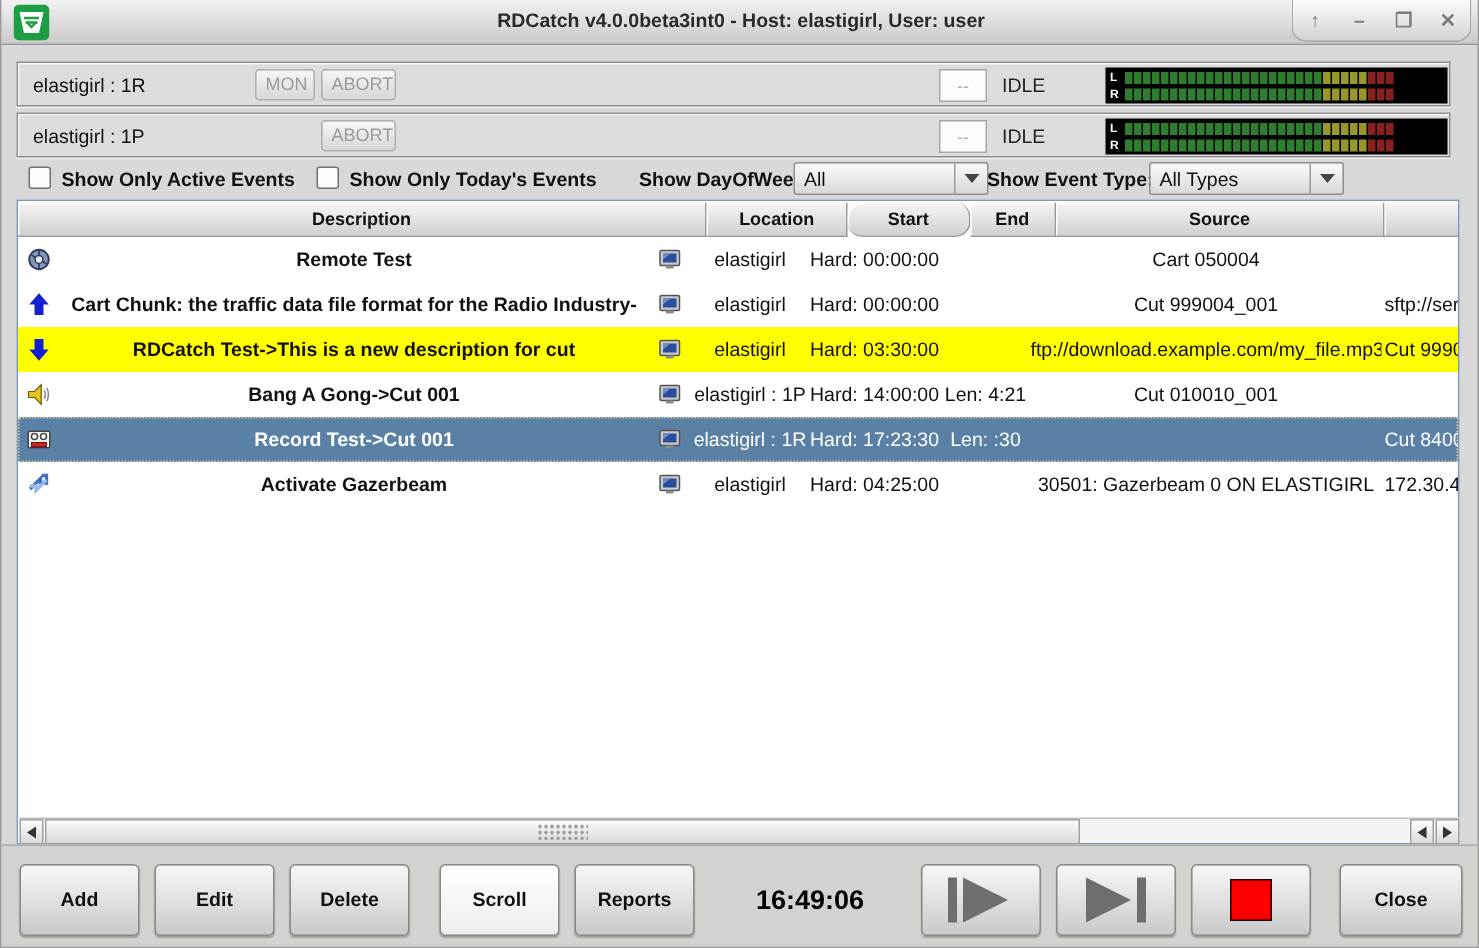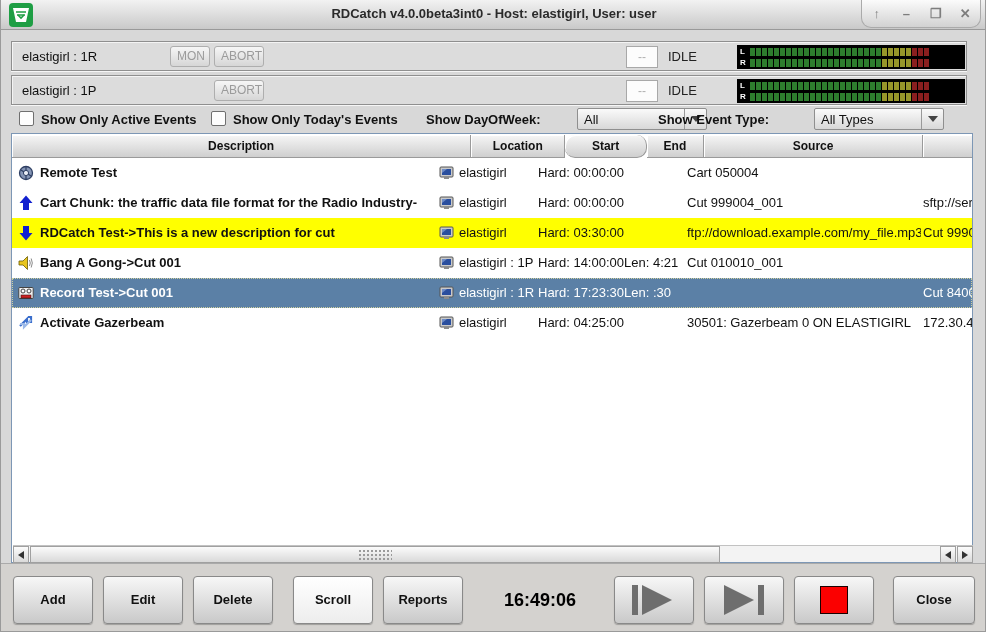--- a/index.html
+++ b/index.html
@@ -40,21 +40,21 @@
   .meter-seg { width:5px; height:8px; }
 
   
   .filters { position:absolute; left:0; top:108px; width:986px; height:26px; }
   .checkbox { position:absolute; top:3px; width:15px; height:15px; background:#fdfdfd;
               border:1px solid #6f6f6f; border-radius:2px; }
   .cb-active { left:18px; } .cb-today { left:210px; }
   .filter-label { position:absolute; top:4px; font-size:13px; font-weight:bold; color:#111; }
   .lbl-active { left:40px; } .lbl-today { left:232px; } .lbl-dow { left:425px; } .lbl-type { left:657px; }
   .combo { position:absolute; top:0px; height:22px; background:linear-gradient(#fafafa,#d8d8d8);
-           border:1px solid #8f8f8f; border-radius:2px; font-size:13px; color:#111;margin-left:48px; }
+           border:1px solid #8f8f8f; border-radius:2px; font-size:13px; color:#111; }
   .combo-dow { left:528px; width:130px; } .combo-type { left:765px; width:130px; }
   .combo-text { position:absolute; left:6px; top:3px; }
   .combo-arrow { position:absolute; right:0; top:0; width:22px; height:100%;
                  border-left:1px solid #9a9a9a; display:flex; align-items:center; justify-content:center; }
   .combo-arrow:before { content:""; width:0; height:0; border-left:5px solid transparent;
                         border-right:5px solid transparent; border-top:6px solid #444; }
 
   
   .table { position:absolute; left:10px; top:133px; width:962px; height:430px; background:#ffffff;
            border:1px solid #7d97b5; }
@@ -64,21 +64,21 @@
         font-size:12px; font-weight:bold; color:#111; text-align:center; line-height:22px; overflow:hidden; }
   .th-desc{width:497px;} .th-loc{width:102px;} .th-start{width:88px;border-radius:10px;} .th-end{width:62px;text-align:center;}
   .th-src{width:237px;} .th-dest{width:53px; border-right:none;}
   .tbody { position:absolute; left:0; top:24px; width:960px; }
   .row { position:relative; height:30px; width:960px; background:#ffffff; overflow:hidden; }
   .row.yellow { background:#ffff00; }
   .row.selected { background:#5b80a6; color:#ffffff; outline:1px dotted #cfcf9e; outline-offset:-1px; }
   .row.selected .cell { color:#ffffff; }
   .ev-icon { position:absolute; left:6px; top:7px; width:16px; height:16px; }
   .cell { position:absolute; top:0; height:30px; line-height:30px; font-size:13px; color:#111;
-          white-space:nowrap; overflow:hidden; }
+          white-space:nowrap; overflow:hidden;text-align:center; }
   .c-desc { left:28px; width:392px; font-weight:bold; }
   .c-loc-icon { position:absolute; left:427px; top:8px; width:15px; height:14px; }
   .c-loc { left:447px; width:82px; }
   .c-start { left:526px; width:90px; }
   .c-end { left:612px; width:66px; }
   .c-src { left:675px; width:234px; }
   .c-dest { left:911px; width:49px; }
 
   
   .hscroll { position:absolute; left:1px; top:411px; width:960px; height:17px; background:#f3f3f3;

